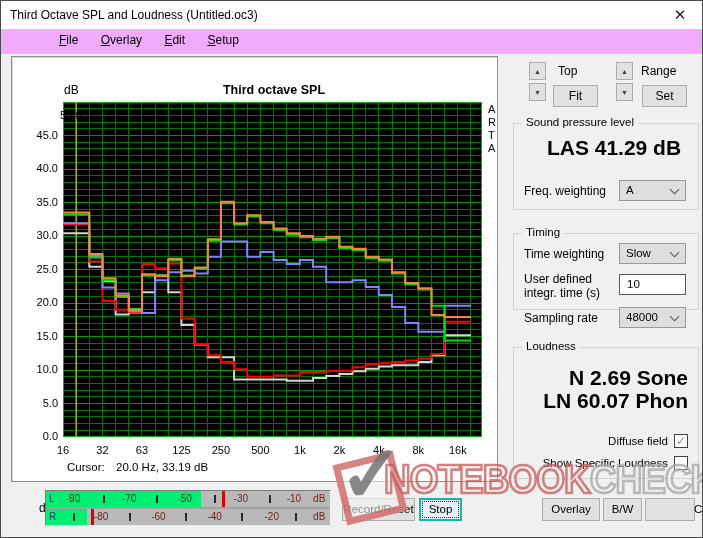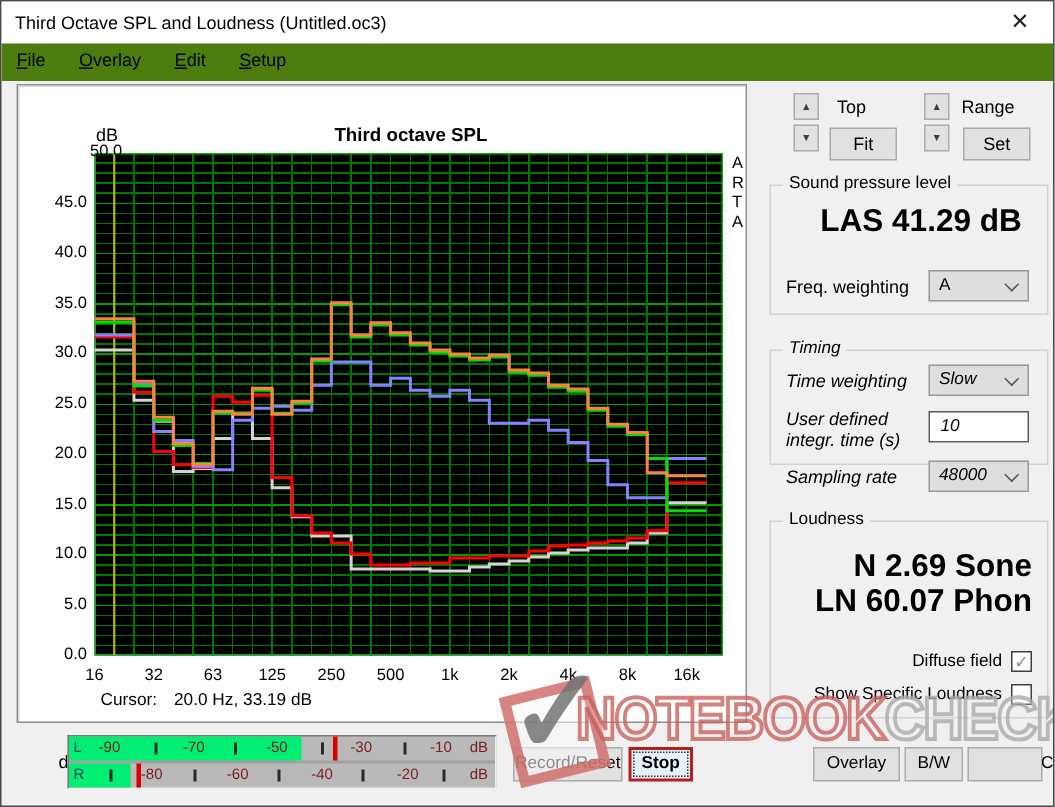--- a/index.html
+++ b/index.html
@@ -7,21 +7,21 @@
   .window{
     position:relative;width:703px;height:538px;background:#f0f0f0;
     border:1px solid #4a4a4a;overflow:hidden;
     font-family:"Liberation Sans",sans-serif;font-size:12px;color:#000;
   }
   
   .titlebar{position:absolute;left:0;top:0;right:0;height:28px;background:#ffffff;}
   .title-text{position:absolute;left:9px;top:7px;font-size:12px;}
   .close-btn{position:absolute;right:11px;top:4px;width:22px;height:20px;text-align:center;
     font-size:15px;line-height:20px;color:#222;cursor:pointer;}
-  .menubar{position:absolute;left:0;top:28px;right:0;height:25px;background:#4d7c0f;}
+  .menubar{position:absolute;left:0;top:28px;right:0;height:25px;background:#f0abfc;padding-left:48px;}
   .menu-item{display:inline-block;padding:4px 9px;margin-left:1px;cursor:pointer;}
   .menu-item::first-letter{text-decoration:underline;}
   
   .chart-panel{position:absolute;left:10px;top:55px;width:487px;height:426px;background:#fff;
     border:1px solid #8f8f8f;box-shadow:inset 1px 1px 0 #d9d9d9;}
   .db-title{position:absolute;left:52px;top:26px;font-size:12px;}
   .chart-title{position:absolute;left:262px;top:26px;transform:translateX(-50%);
     font-weight:bold;font-size:12.5px;white-space:nowrap;}
   .plot{position:absolute;left:51px;top:45px;width:419px;height:335px;background:#000;}
   .ytick{position:absolute;left:2px;width:44px;text-align:right;font-size:11px;}
@@ -35,21 +35,21 @@
   .spin-btn{width:17px;height:18px;margin-bottom:3px;border:1px solid #adadad;background:#e1e1e1;
     font-size:7px;text-align:center;line-height:17px;color:#404040;cursor:pointer;}
   .ctrl-label{position:absolute;font-size:12px;}
   .pushbtn{position:absolute;border:1px solid #adadad;background:#e1e1e1;text-align:center;
     font-size:12px;cursor:pointer;}
   .fit{left:552px;top:84px;width:45px;height:22px;line-height:20px;}
   .set{left:641px;top:84px;width:45px;height:22px;line-height:20px;}
   .group{position:absolute;border:1px solid #d2d2d2;}
   .group-legend{position:absolute;top:-8px;left:8px;background:#f0f0f0;padding:0 4px;font-size:11.5px;}
   .g-spl{left:512px;top:122px;width:186px;height:87px;}
-  .g-timing{left:512px;top:232px;width:186px;height:77px;font-style:italic;}
+  .g-timing{left:512px;top:232px;width:186px;height:77px;}
   .g-loudness{left:512px;top:346px;width:186px;height:132px;}
   .big-val{position:absolute;right:10px;font-weight:bold;font-size:21px;white-space:nowrap;}
   .las{left:0;right:0;top:12px;text-align:center;padding-left:16px;position:absolute;
     font-weight:bold;font-size:21px;}
   .fieldlabel{position:absolute;left:10px;font-size:12px;}
   .combo{position:absolute;left:105px;width:67px;height:21px;background:#dedede;
     border:1px solid #999;font-size:11.5px;padding:3px 6px;cursor:pointer;}
   .chev{position:absolute;right:7px;top:5px;width:7px;height:7px;
     border-right:1.5px solid #555;border-bottom:1.5px solid #555;transform:rotate(45deg);}
   .textbox{position:absolute;left:105px;width:67px;height:21px;background:#fff;
@@ -68,22 +68,22 @@
     border-right:1px solid #eee;border-bottom:1px solid #eee;}
   .meter-row{position:relative;height:16px;}
   .meter-row.first{border-bottom:2px solid #a2a2a2;height:18px;}
   .meter-fill{position:absolute;left:0;top:0;bottom:0;background:#00ee71;}
   .meter-peak{position:absolute;top:0;bottom:0;width:3px;background:#dd0000;}
   .meter-ch{position:absolute;left:3px;top:2px;font-size:10px;color:#1d3a5f;}
   .meter-lab{position:absolute;top:2px;transform:translateX(-50%);font-size:10px;color:#7a1c1c;}
   .meter-tick{position:absolute;top:4px;width:2px;height:8px;background:#2a2a2a;}
   .tbtn{position:absolute;top:497px;height:23px;background:#e1e1e1;border:1px solid #adadad;
     font-size:11.5px;text-align:center;line-height:21px;cursor:pointer;white-space:nowrap;}
-  .tbtn.focused{background:#e5f1fb;border:2px solid #b91c1c;line-height:19px;
-    outline:1px dotted #333;outline-offset:-4px;font-weight:bold;}
+  .tbtn.focused{background:#e5f1fb;border:2px solid #14b8a6;line-height:19px;
+    outline:1px dotted #333;outline-offset:-4px;}
   .b0{left:341px;width:73px;} .b1{left:418px;width:43px;} .b2{left:464px;width:74px;}
   .b3{left:541px;width:58px;} .b4{left:602px;width:39px;} .b5{left:644px;width:32px;padding-left:48px;}
   
   .watermark{position:absolute;left:322px;top:440px;width:381px;height:98px;pointer-events:none;z-index:40;}
   .wm-logo{position:absolute;left:16px;top:16px;width:62px;height:62px;transform:rotate(-14deg);
     background:rgba(250,250,250,0.55);border:7px solid rgba(203,99,95,0.78);}
   .wm-check{position:absolute;left:-4px;top:-34px;font-size:78px;font-weight:bold;
     color:rgba(115,115,115,0.85);transform:rotate(12deg);}
   .wm-text{position:absolute;left:61px;top:16px;font-size:37px;font-weight:bold;
     letter-spacing:-1px;white-space:nowrap;transform:scaleY(1.08);transform-origin:left top;}
@@ -200,21 +200,21 @@
           <path d="M0,112.6H13.2V112.6H26.3V155.4H39.5V178.2H52.6V195.0H65.8V207.0H79.0V173.5H92.1V173.5H105.3V158.1H118.4V173.5H131.6V166.8H144.8V138.7H157.9V101.2H171.1V122.6H184.2V114.6H197.4V121.3H210.6V128.0H223.7V132.7H236.9V135.3H250.0V138.0H263.2V136.0H276.4V146.1H289.5V148.1H302.7V156.1H315.8V158.8H329.0V171.5H342.2V182.2H355.3V187.6H368.5V203.7H381.6V238.5H394.8V238.5H408.0" fill="none" stroke="#00dd00" stroke-width="2"></path>
           <path d="M0,110.5H13.2V110.5H26.3V152.1H39.5V176.2H52.6V193.6H65.8V207.7H79.0V172.2H92.1V174.2H105.3V156.8H118.4V174.2H131.6V165.5H144.8V137.3H157.9V99.8H171.1V121.3H184.2V113.2H197.4V119.9H210.6V126.6H223.7V131.3H236.9V134.0H250.0V136.7H263.2V134.7H276.4V144.7H289.5V146.7H302.7V154.8H315.8V157.4H329.0V170.2H342.2V180.9H355.3V186.3H368.5V213.1H381.6V215.1H394.8V215.1H408.0" fill="none" stroke="#ff8040" stroke-width="2"></path>
         </svg>
     </div>
     <div class="arta" id="arta">A
 R
 T
 A</div>
     <span class="cursor-label">Cursor:</span>
     <span class="cursor-value">20.0 Hz, 33.19 dB</span>
-  <div class="ytick" style="top: 38px; padding-left: 46px;">50.0</div>
+  <div class="ytick" style="top: 52px; padding-left: 46px;">50.0</div>
       <div class="ytick" style="top: 71.5px;">45.0</div>
       <div class="ytick" style="top: 105px;">40.0</div>
       <div class="ytick" style="top: 138.5px;">35.0</div>
       <div class="ytick" style="top: 172px;">30.0</div>
       <div class="ytick" style="top: 205.5px;">25.0</div>
       <div class="ytick" style="top: 239px;">20.0</div>
       <div class="ytick" style="top: 272.5px;">15.0</div>
       <div class="ytick" style="top: 306px;">10.0</div>
       <div class="ytick" style="top: 339.5px;">5.0</div>
       <div class="ytick" style="top: 373px;">0.0</div>

